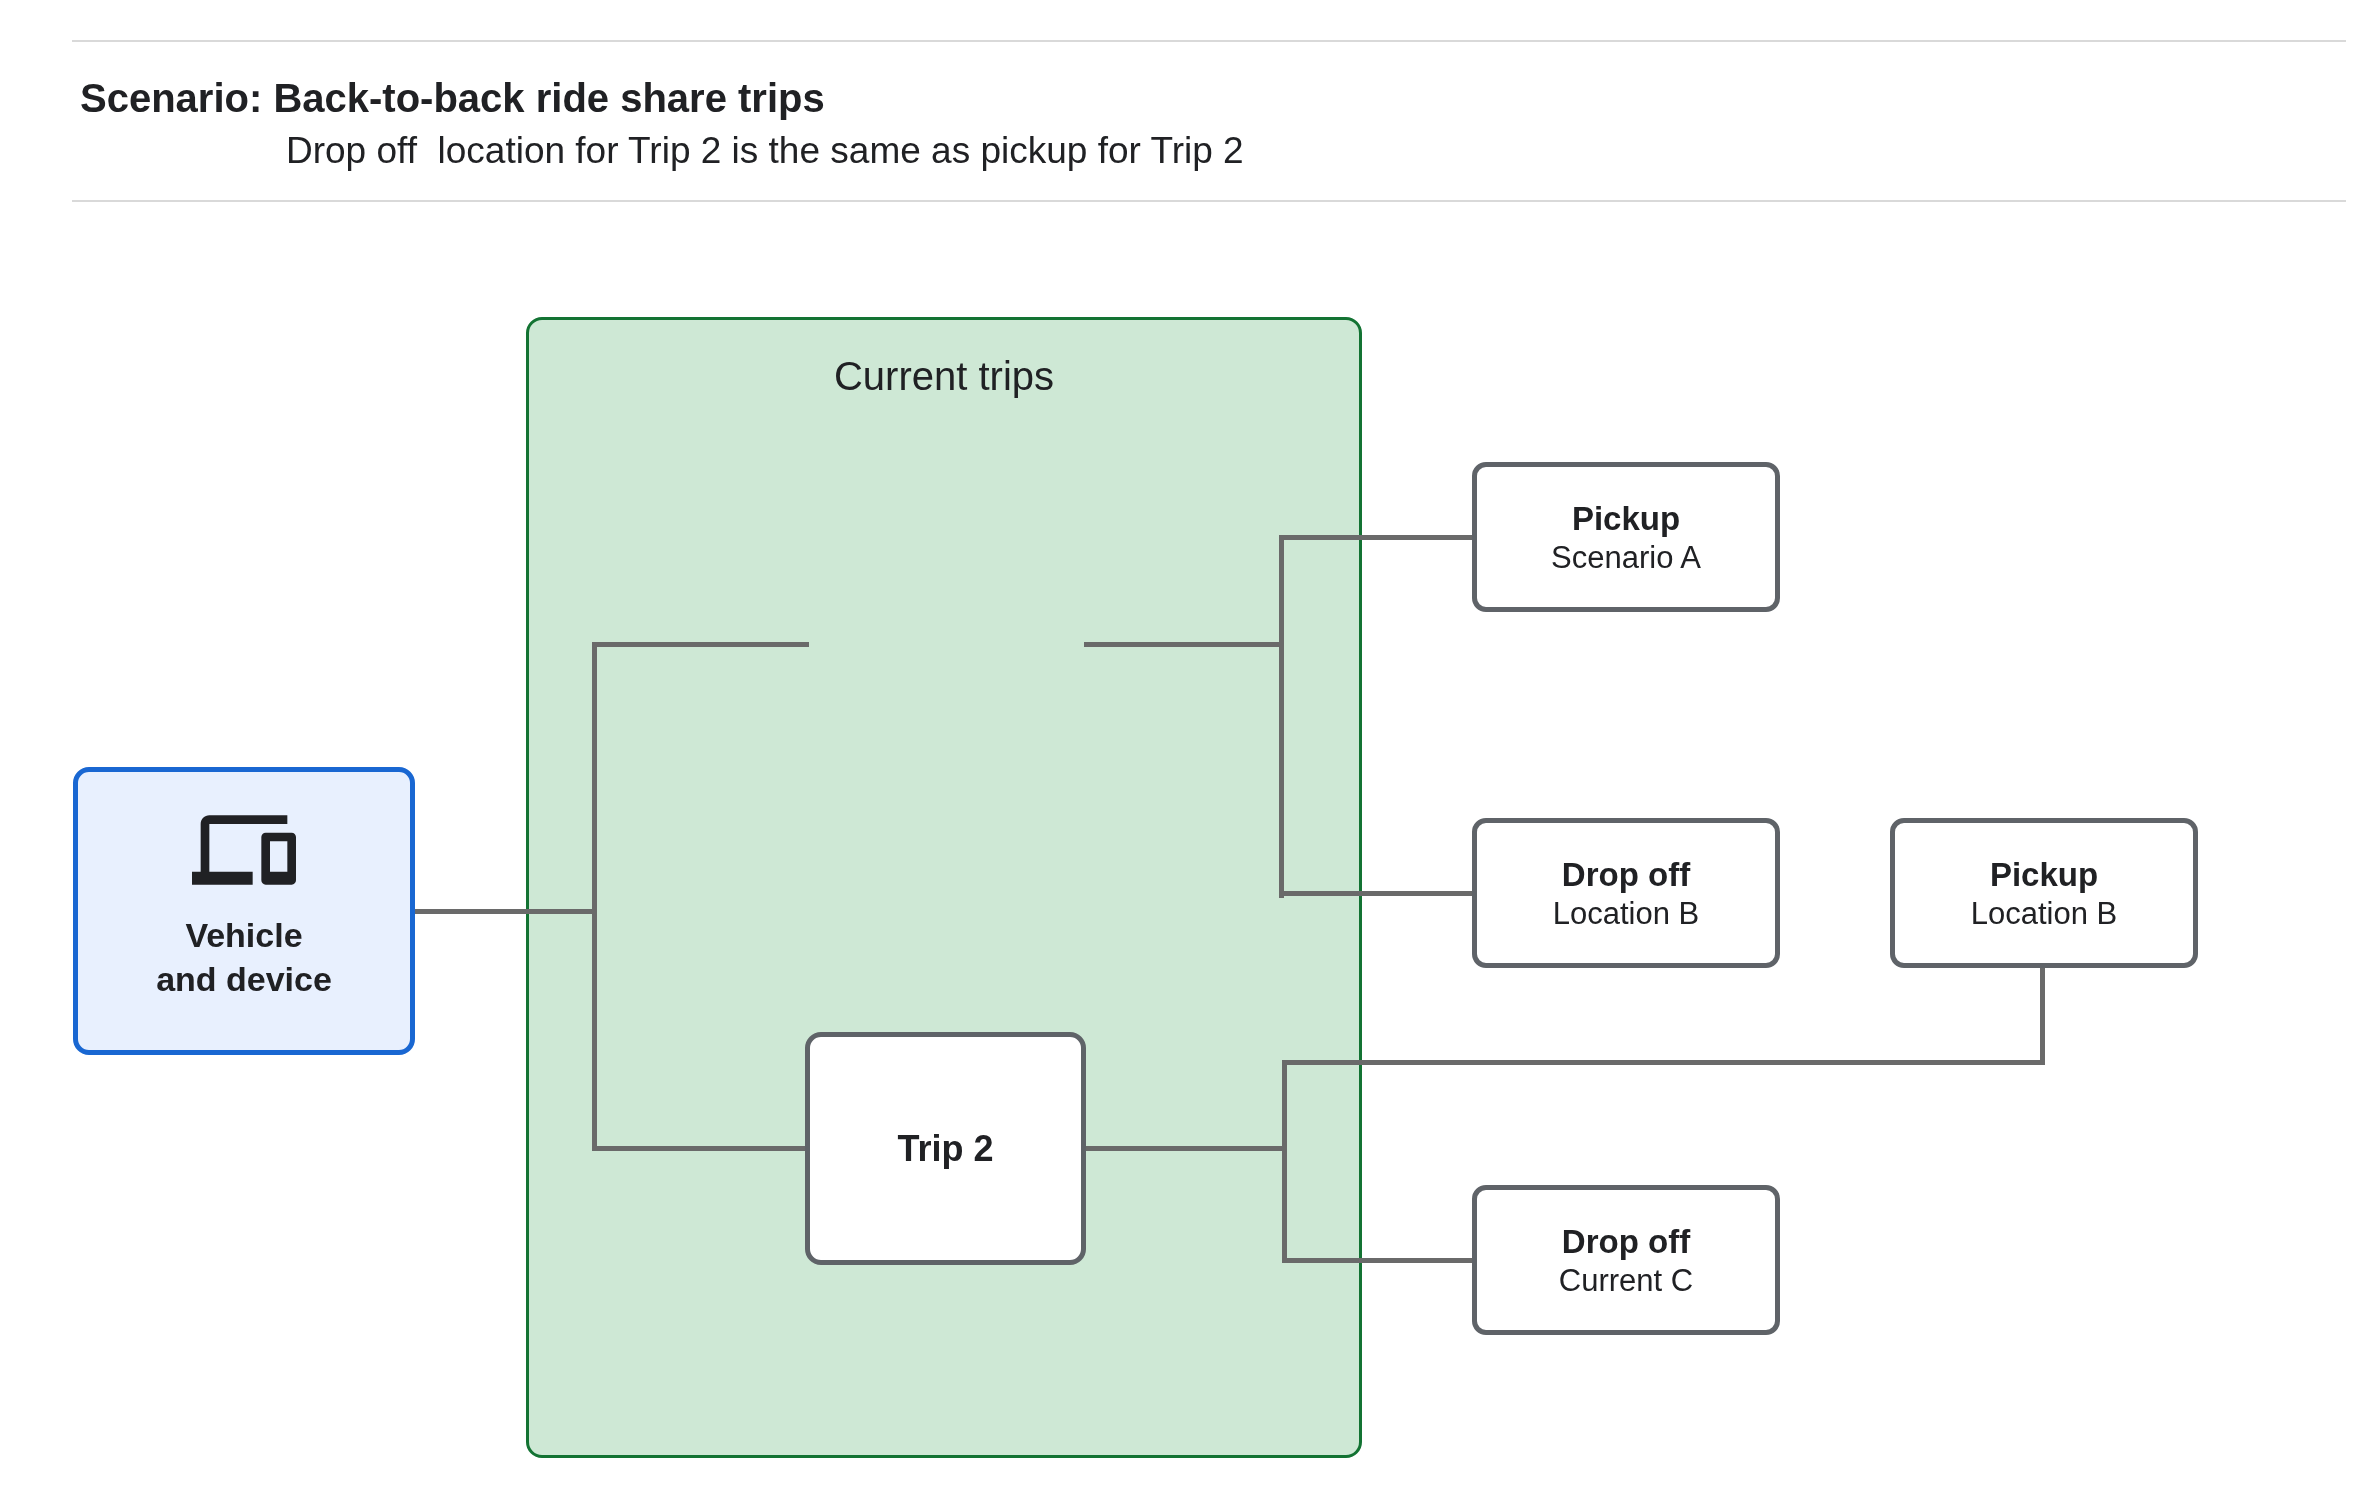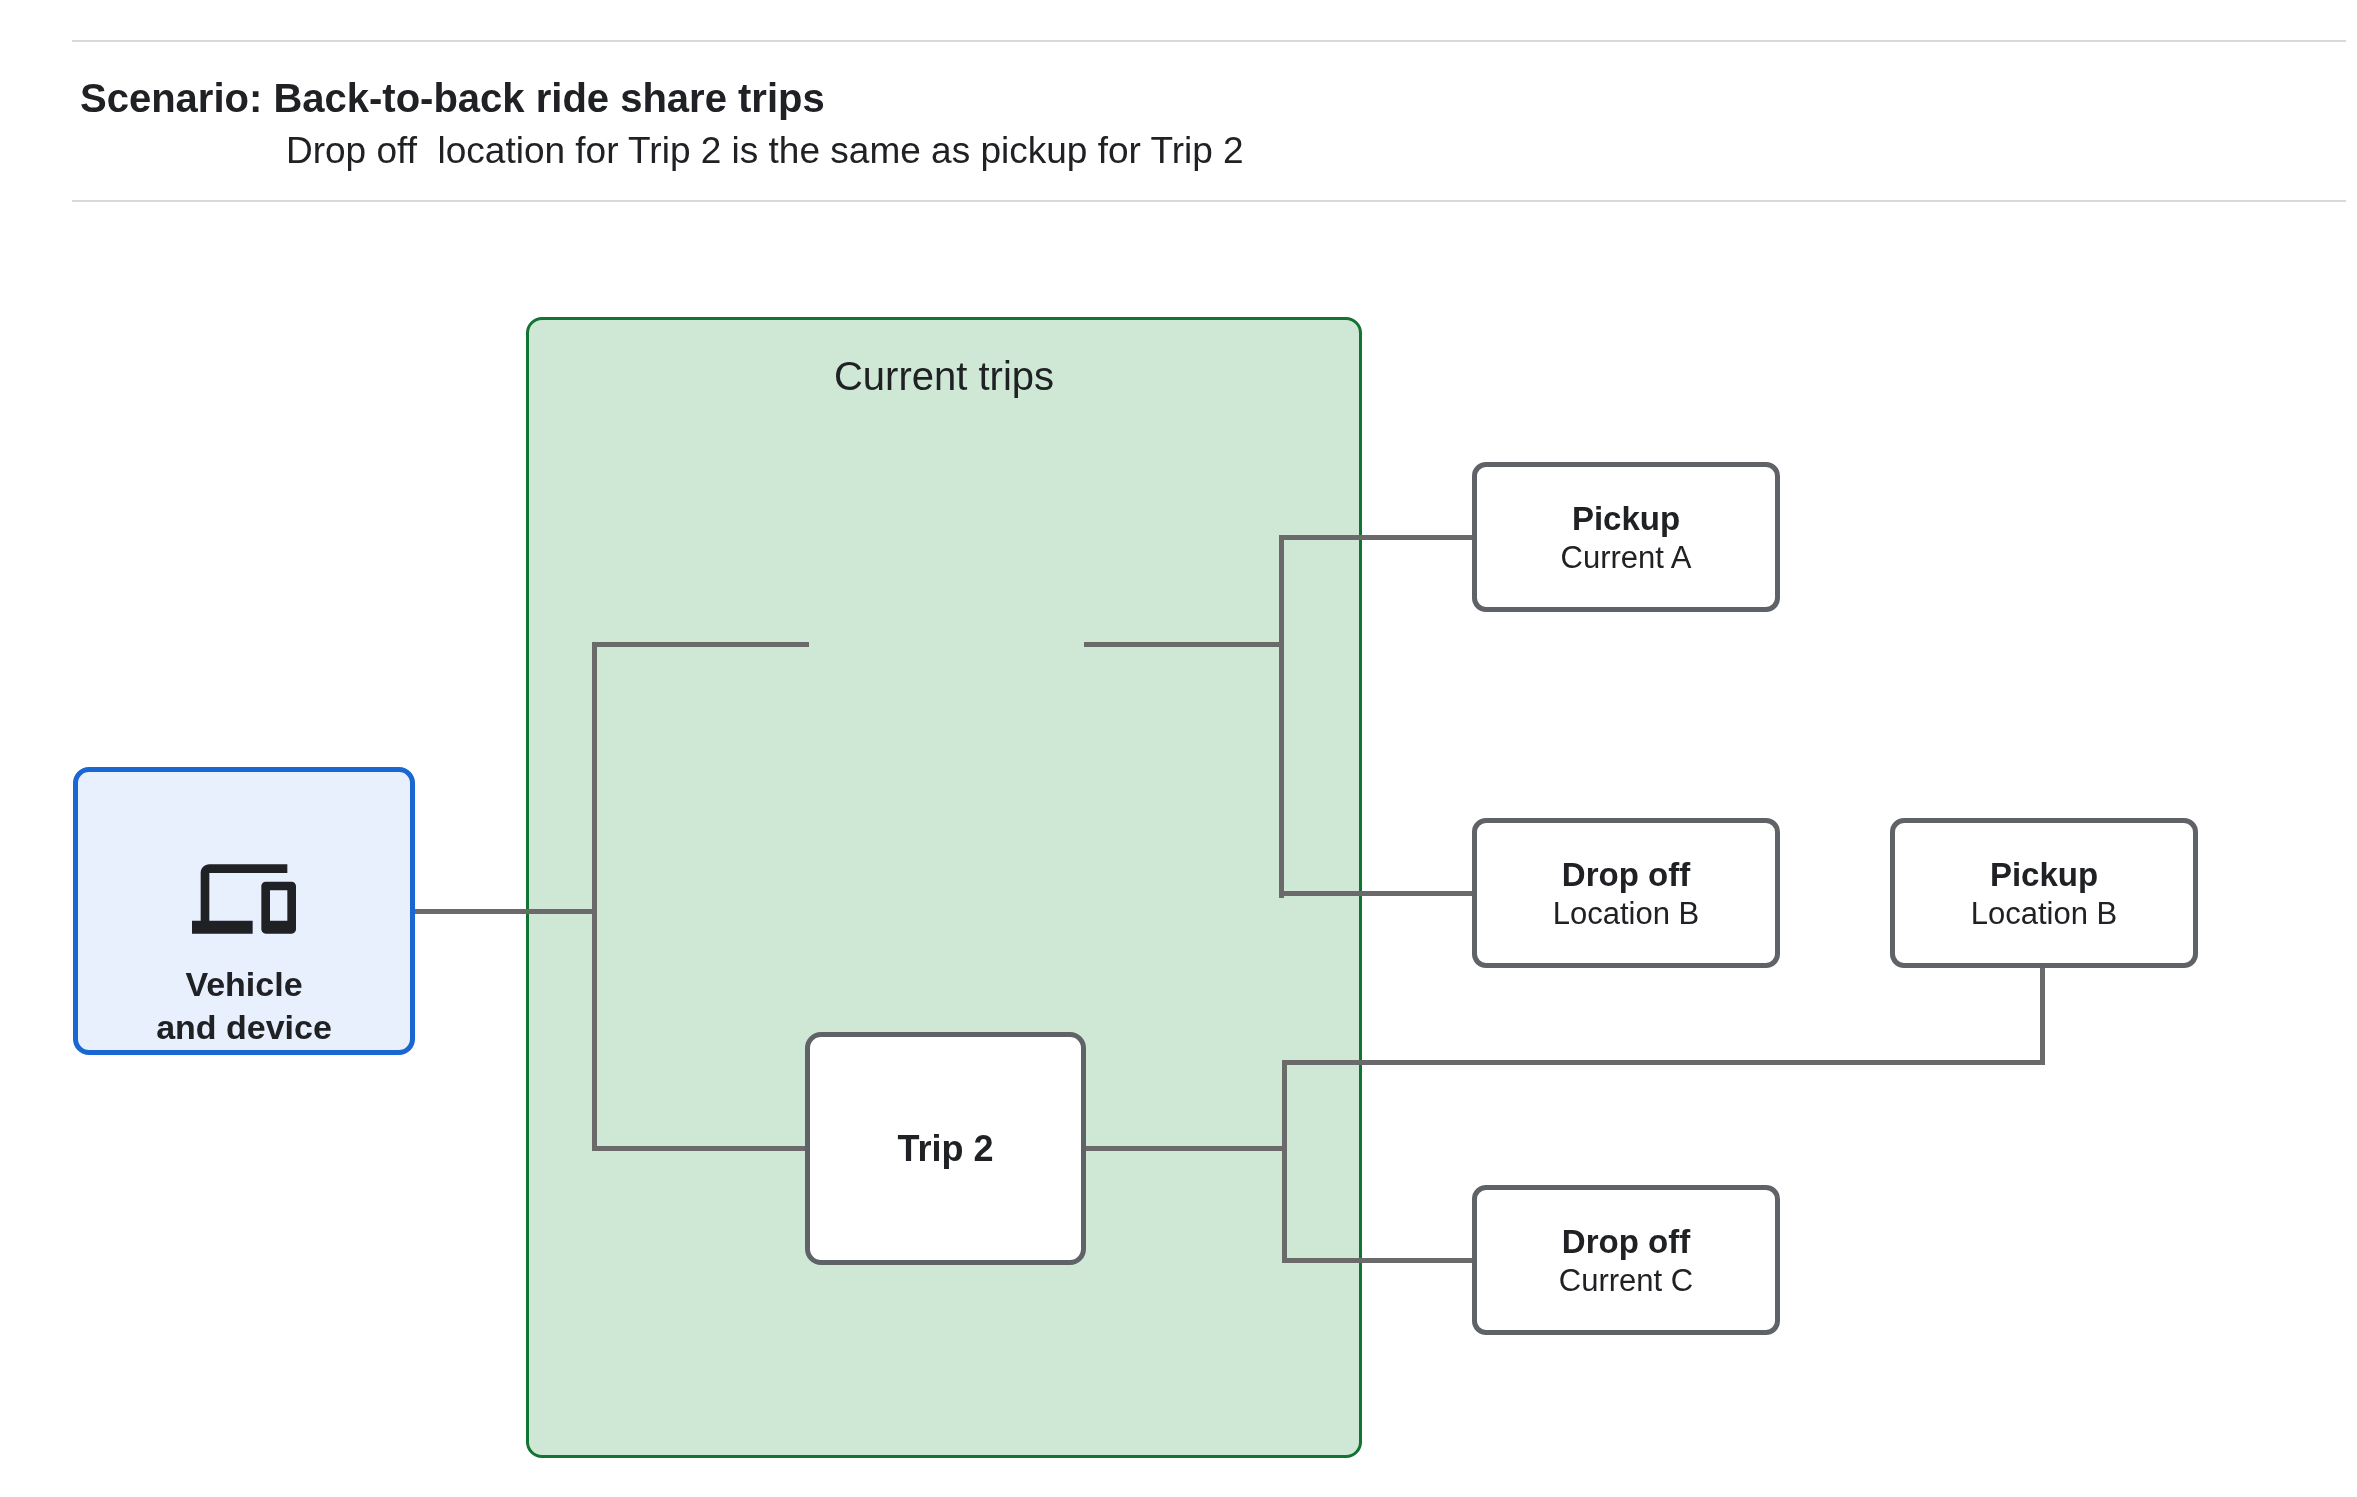--- a/index.html
+++ b/index.html
@@ -33,21 +33,21 @@
   .trip-node.t2{top:1032px;}
 
   .wp-node{width:308px;height:150px;border-radius:14px;row-gap:7px;}
   .wp-title{font-size:33px;font-weight:bold;line-height:1;text-align:center;}
   .wp-sub{font-size:31px;font-weight:normal;line-height:1;}
   .wp-a{left:1444px;top:462px;}
   .wp-b1{left:1444px;top:818px;}
   .wp-b2{left:1862px;top:818px;}
   .wp-c{left:1444px;top:1185px;}
 
-  .vehicle-node{position:absolute;left:45px;top:767px;width:342px;height:288px;background:var(--vehicle_fill,#e8f0fe);border:5px solid var(--vehicle_border,#1967d2);border-radius:16px;display:flex;flex-direction:column;align-items:center;z-index:2;padding-top:26px;justify-content:flex-end;}
+  .vehicle-node{position:absolute;left:45px;top:767px;width:342px;height:288px;background:var(--vehicle_fill,#e8f0fe);border:5px solid var(--vehicle_border,#1967d2);border-radius:16px;display:flex;flex-direction:column;align-items:center;z-index:2;padding-top:26px;}
   .vehicle-icon{width:118px;height:104px;flex:0 0 auto;}
   .vehicle-icon path{fill:var(--text,#202124);}
   .vehicle-label{margin-top:12px;font-size:34px;font-weight:bold;line-height:1.28;text-align:center;}
 </style>
 </head>
 <body>
 
 <div class="canvas">
 
   <div class="rule top"></div>
@@ -82,21 +82,21 @@
       <div>and device</div>
     </div>
   </div>
 
   <div class="node trip-node t2">
     <span>Trip 2</span>
   </div>
 
   <div class="node wp-node wp-a">
     <div class="wp-title">Pickup</div>
-    <div class="wp-sub">Current A</div>
+    <div class="wp-sub">Scenario A</div>
   </div>
   <div class="node wp-node wp-b1">
     <div class="wp-title">Drop off</div>
     <div class="wp-sub">Location B</div>
   </div>
   <div class="node wp-node wp-b2">
     <div class="wp-title">Pickup</div>
     <div class="wp-sub">Location B</div>
   </div>
   <div class="node wp-node wp-c">

